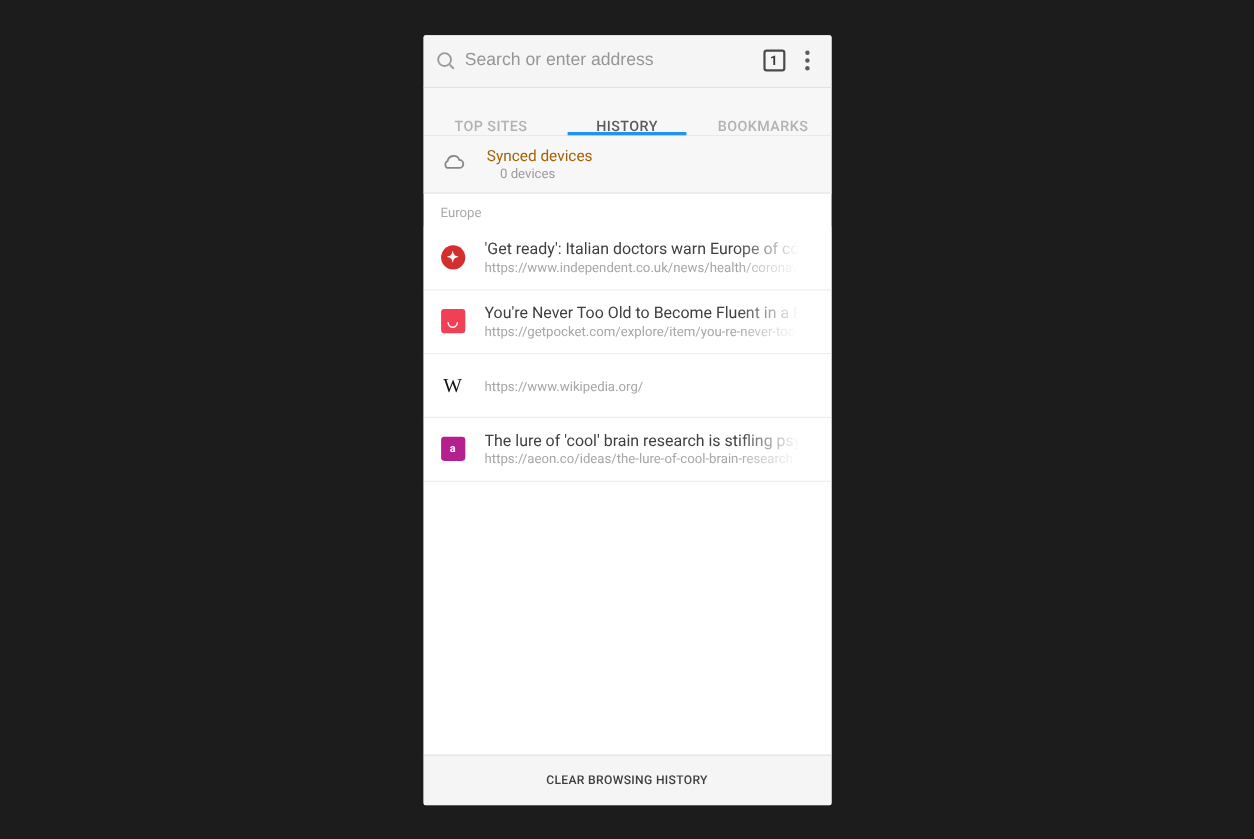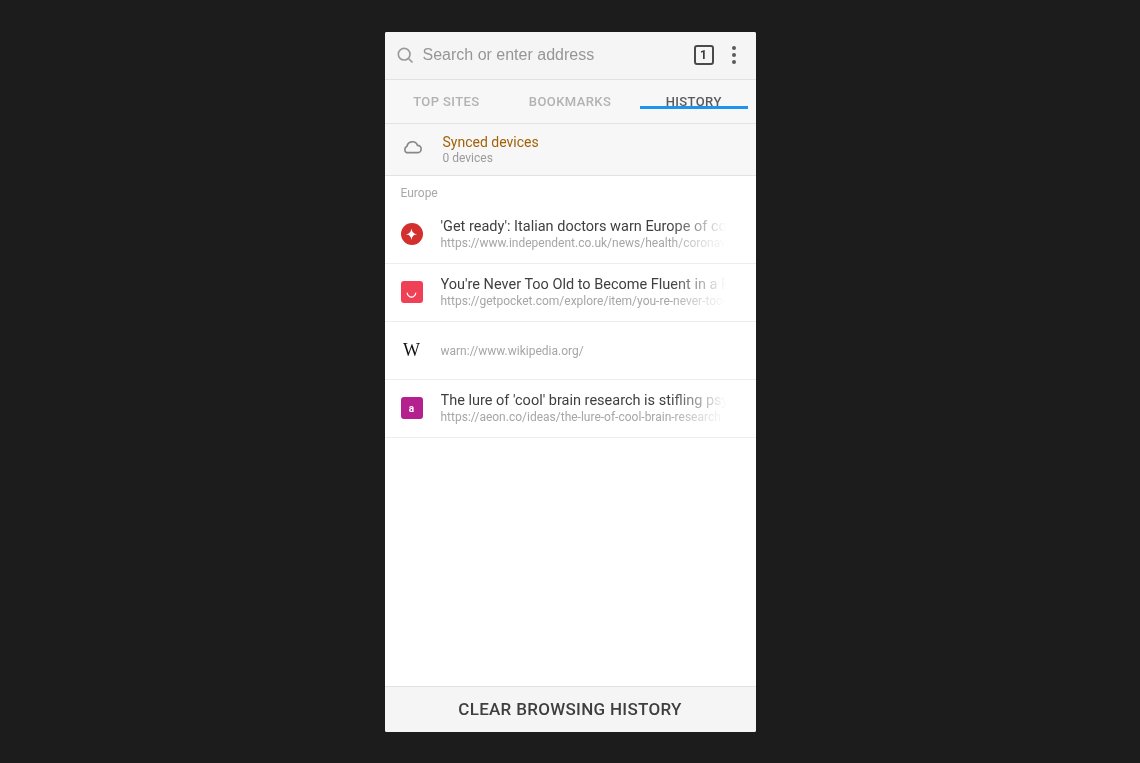--- a/index.html
+++ b/index.html
@@ -62,21 +62,21 @@
   }
   .menu-dots span {
     width: 4px; height: 4px; border-radius: 50%;
     background: #5a5a5a;
   }
   
   .tabstrip {
     height: 44px;
     background: #f7f7f7;
     display: flex;
-    align-items: center;
+    align-items: flex-end;
     border-bottom: 1px solid #e3e3e3;
   }
   .tab {
     flex: 1;
     display: flex;
     align-items: center;
     justify-content: center;
     font-size: 13px;
     font-weight: 500;
     letter-spacing: 0.4px;
@@ -97,21 +97,21 @@
     height: 52px;
     background: #f7f7f7;
     border-bottom: 1px solid #e3e3e3;
     display: flex;
     align-items: center;
     padding: 0 16px;
     gap: 20px;
   }
   .cloud-icon svg { width: 22px; height: 22px; display:block; }
   .synced-text .title { font-size: 14px; color: #a16207; }
-  .synced-text .sub   { font-size: 12px; color: #9b9b9b; margin-top: 1px; }
+  .synced-text .sub   { font-size: 12px; color: #9b9b9b; margin-top: 1px; margin-left: 12px; }
   
   .section-header {
     font-size: 12px;
     color: #a8a8a8;
     padding: 10px 16px 6px;
   }
   
   .list { flex: 1; overflow: hidden; background:#fff; }
   .row {
     display: flex;
@@ -149,21 +149,21 @@
     font-size: 18px; font-weight: 400;
   }
   
   .footer {
     height: 46px;
     background: #f5f5f5;
     border-top: 1px solid #e2e2e2;
     display: flex;
     align-items: center;
     justify-content: center;
-    font-size: 17px;
+    font-size: 11px;
     font-weight: 500;
     letter-spacing: 0.3px;
     color: #3f3f3f;
     cursor: pointer;
   }
 </style>
 </head>
 <body>
 
 <div class="device">
@@ -179,22 +179,22 @@
     <div class="tab-counter">1</div>
     <div class="menu-dots">
       <span></span>
         <span></span>
         <span></span>
     </div>
   </div>
 
   <div class="tabstrip">
     <div class="tab">TOP SITES</div>
+    <div class="tab active">HISTORY</div>
     <div class="tab">BOOKMARKS</div>
-    <div class="tab active">HISTORY</div>
   </div>
 
   <div class="synced">
     <span class="cloud-icon">
       <svg viewBox="0 0 24 24" fill="none" stroke="#888" stroke-width="1.8">
         <path d="M18 16a4 4 0 0 0 0-8 6 6 0 0 0-11.5 1A4 4 0 0 0 6 16z"></path>
       </svg>
     </span>
     <div class="synced-text">
       <div class="title">Synced devices</div>
@@ -220,21 +220,21 @@
       <div class="rowtext">
         <div class="title">You're Never Too Old to Become Fluent in a Foreign Language</div>
         <div class="url">https://getpocket.com/explore/item/you-re-never-too-old</div>
         <div class="fade"></div>
       </div>
     </div>
 
     <div class="row">
       <div class="favicon wiki">W</div>
       <div class="rowtext">
-        <div class="url">warn://www.wikipedia.org/</div>
+        <div class="url">https://www.wikipedia.org/</div>
         <div class="fade"></div>
       </div>
     </div>
 
     <div class="row">
       <div class="favicon square" style="background:#b4218f;color:#fff;font-size:10px;">a</div>
       <div class="rowtext">
         <div class="title">The lure of 'cool' brain research is stifling psychotherapy</div>
         <div class="url">https://aeon.co/ideas/the-lure-of-cool-brain-research</div>
         <div class="fade"></div>

